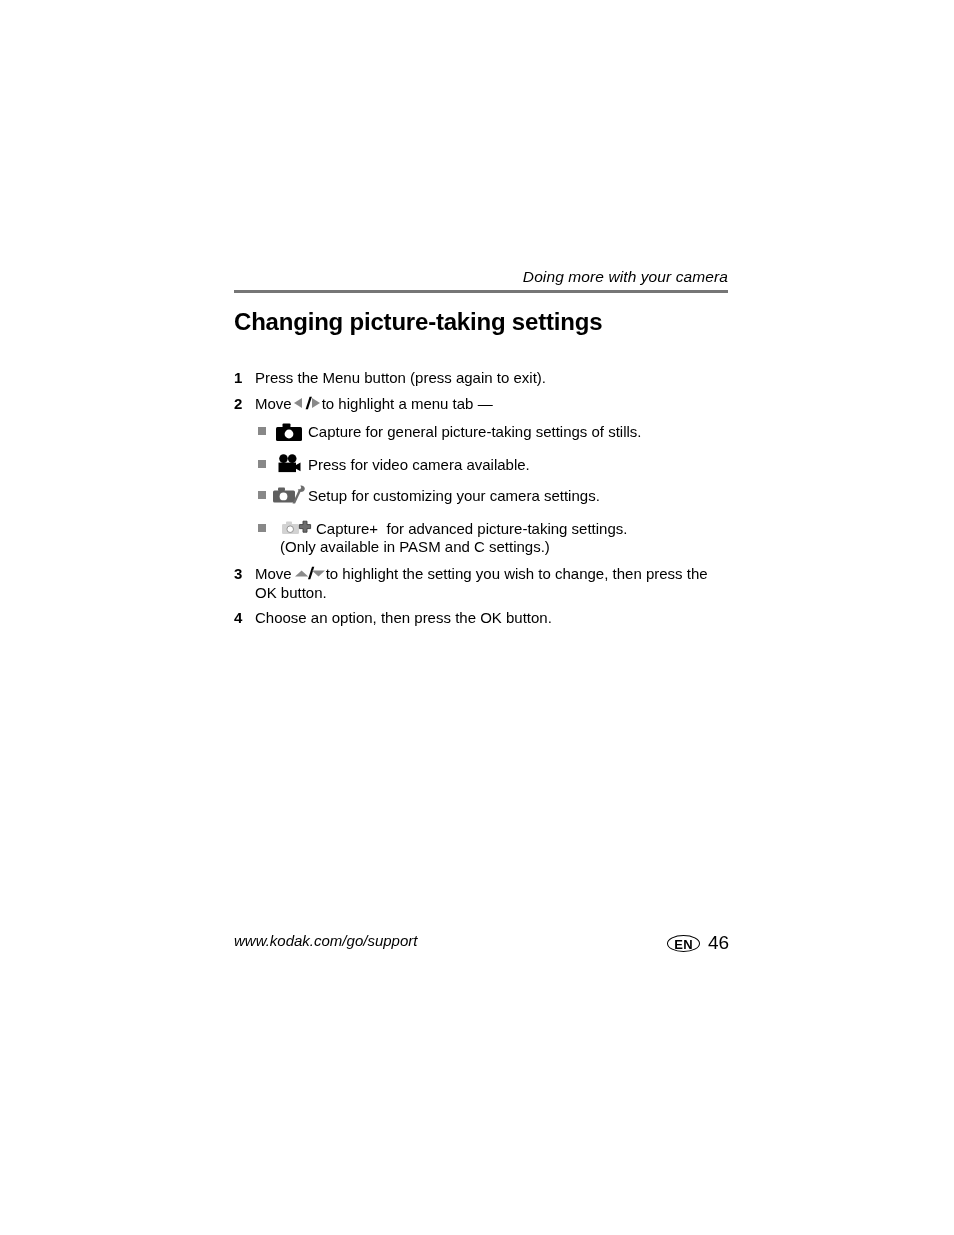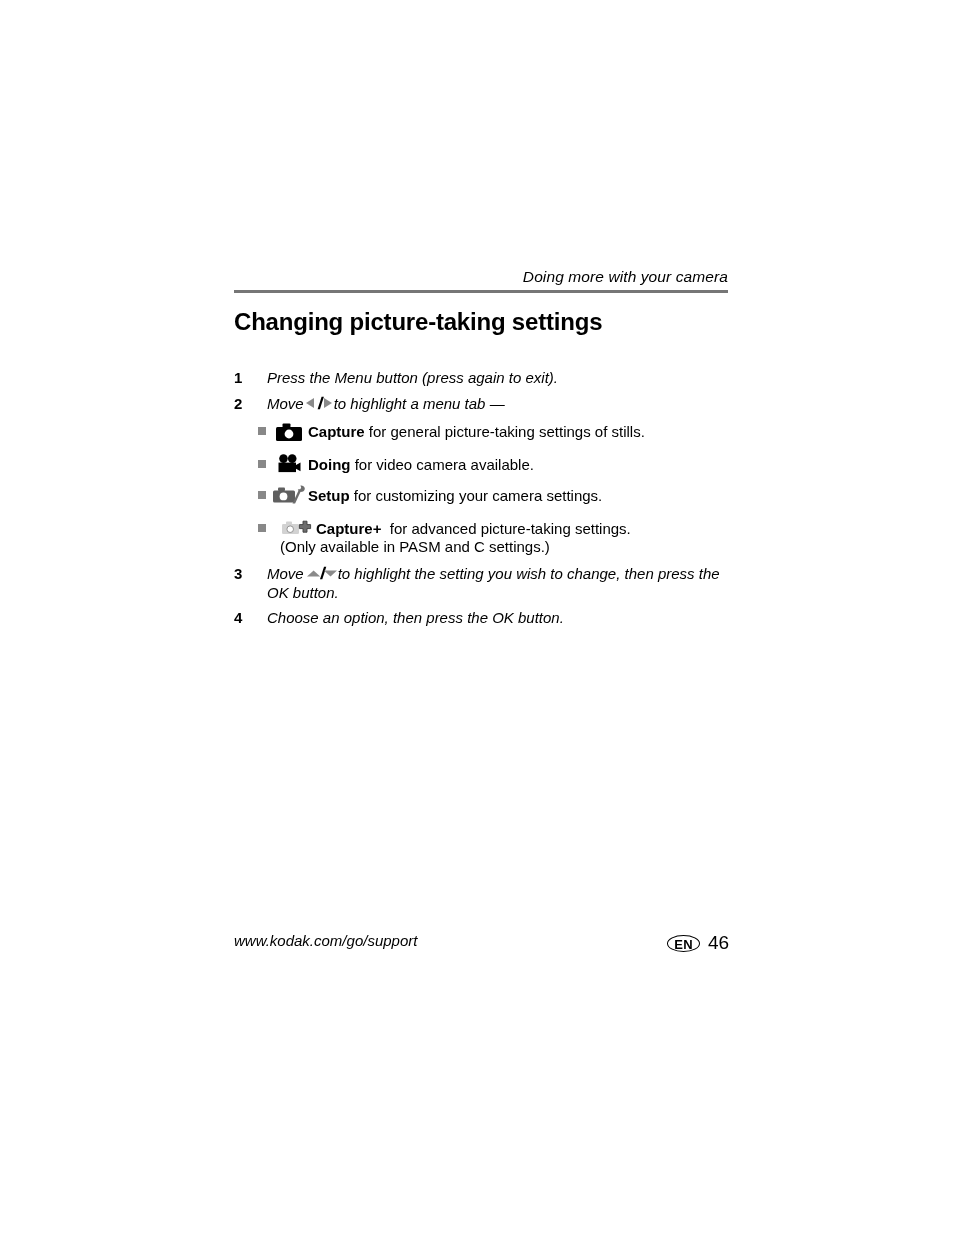--- a/index.html
+++ b/index.html
@@ -75,23 +75,22 @@
   .step .num {
     position: absolute;
     left: 0;
     top: 0;
     width: 14px;
     font-weight: bold;
     text-align: left;
   }
   .step .body {
     display: block;
-    margin-left: 33px;
+    margin-left: 21px;
     width: 460px;
-    font-style: italic;
   }
 
   #step1 { top: 369px; }
   #step2 { top: 395px; }
   #step3 { top: 565px; }
   #step4 { top: 609px; }
 
   
   .bullet-row {
     position: absolute;
@@ -110,21 +109,21 @@
     height: 8px;
     background: #888888;
     vertical-align: 2px;
     margin-right: 4px;
   }
   .ico-slot {
     display: inline-block;
     vertical-align: -4px;
     text-align: center;
   }
-  .lbl-bold { font-weight: bold; margin-top: 48px; }
+  .lbl-bold { font-weight: normal; margin-top: 48px; }
 
   .subnote {
     position: absolute;
     left: 280px;
     top: 538px;
     font-size: 15px;
     color: #000;
   }
 
   
@@ -200,21 +199,21 @@
         <circle cx="13" cy="11" r="4.4" fill="#ffffff"></circle>
       </svg></span><span class="lbl-bold">Capture</span><span>&nbsp;</span><span>for general picture-taking settings of stills.</span>
   </div>
 
   <div class="bullet-row" id="bullet-video">
     <span class="sq"></span><span class="ico-slot" style="width:38px;"><svg width="26" height="20" viewBox="0 0 26 20">
         <circle cx="7.5" cy="4.6" r="4.3" fill="#000"></circle>
         <circle cx="16.2" cy="4.6" r="4.3" fill="#000"></circle>
         <rect x="2.5" y="8.6" width="17.5" height="9.5" fill="#000"></rect>
         <polygon points="20,11 24.5,8.6 24.5,17.2 20,14.8" fill="#000"></polygon>
-      </svg></span><span class="lbl-bold">Doing</span><span>&nbsp;</span><span>for video camera available.</span>
+      </svg></span><span class="lbl-bold">Press</span><span>&nbsp;</span><span>for video camera available.</span>
   </div>
 
   <div class="bullet-row" id="bullet-setup">
     <span class="sq"></span><span class="ico-slot" style="width:38px;"><svg width="32" height="20" viewBox="0 0 32 20">
         <rect x="0" y="5.5" width="22" height="12" rx="1.5" fill="#5f5f5f"></rect>
         <rect x="5" y="2.5" width="7" height="3.5" rx="1" fill="#5f5f5f"></rect>
         <circle cx="10.5" cy="11.4" r="3.9" fill="#ffffff"></circle>
         <path d="M19.5,18.5 L26,4.5 L28.6,4.5 L22.1,18.5 Z" fill="#6e6e6e"></path>
         <path d="M27.4,0.6 C29.4,0.2 31.3,1.3 31.7,3.0 C32.1,4.8 30.9,6.4 29.0,6.8 C27.1,7.2 25.2,6.1 24.8,4.3 L27.2,4.6 L28.2,2.6 L27.4,0.6 Z" fill="#6e6e6e"></path>
       </svg></span><span class="lbl-bold">Setup</span><span>&nbsp;</span><span>for customizing your camera settings.</span>

